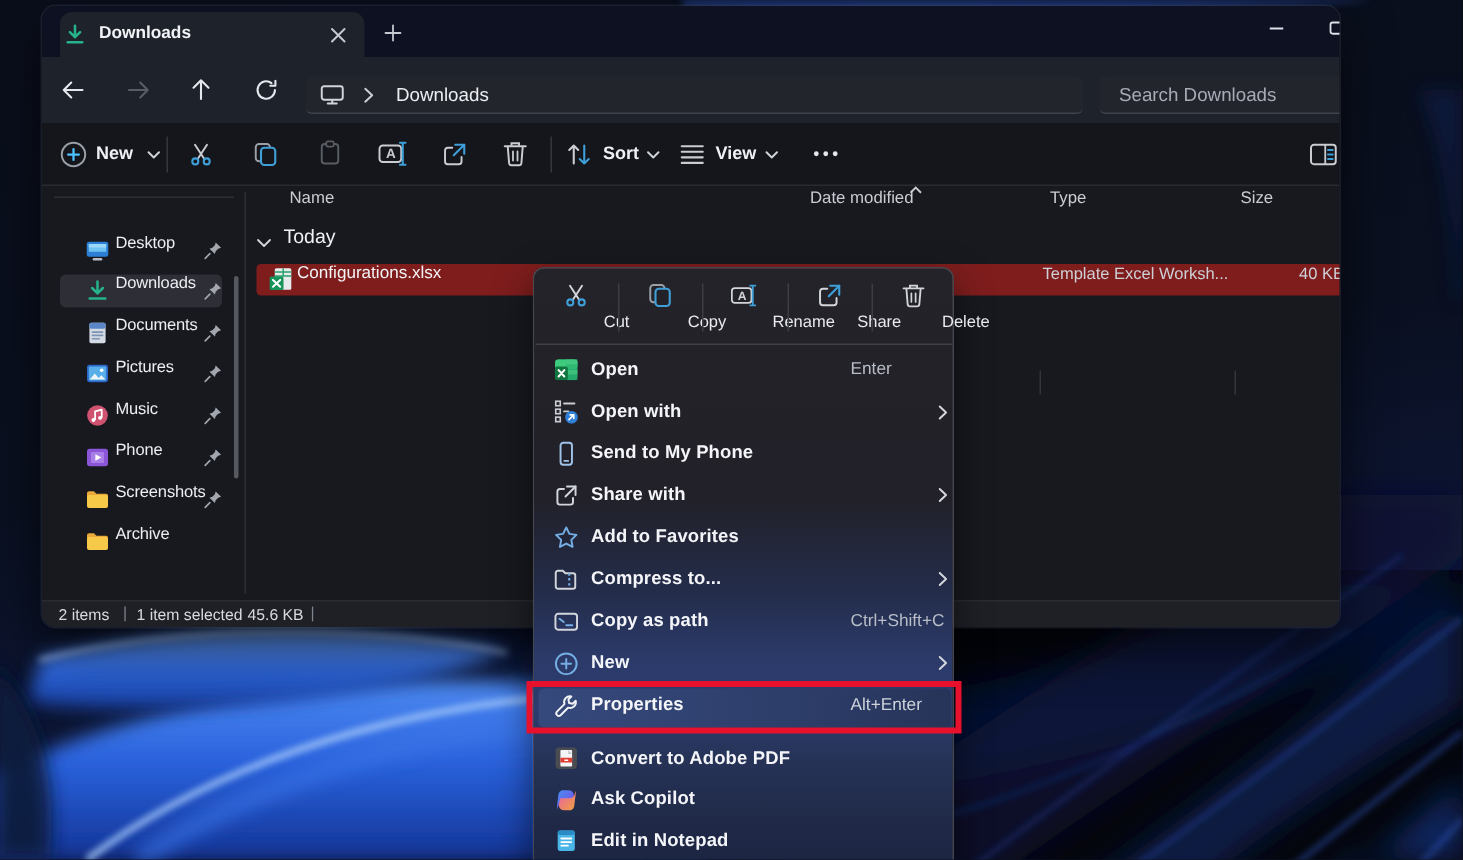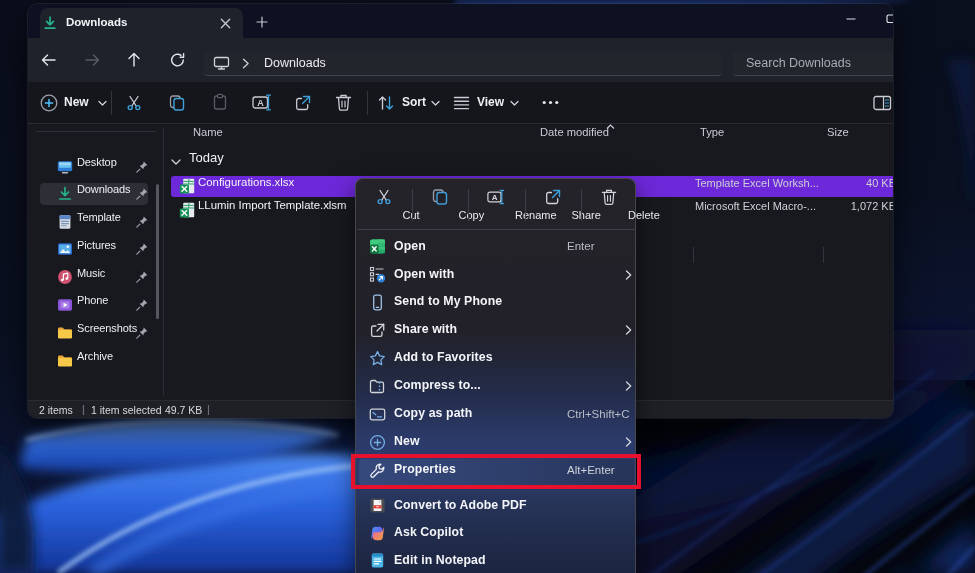--- a/index.html
+++ b/index.html
@@ -288,21 +288,21 @@
    <svg class="spin" viewBox="0 0 14 14">
             <use href="#pinico"></use>
           </svg>
   </div>
   <div class="srow" style="top:86.5px;">
    <svg class="sic" viewBox="0 0 16 16">
             <rect x="2.6" y="1.2" width="10.8" height="13.6" rx="1.2" fill="#d4dbe4"></rect>
             <rect x="2.6" y="1.2" width="10.8" height="4" rx="1.2" fill="#5a86c8"></rect>
             <path d="M4.6 7.4h6.8M4.6 9.6h6.8M4.6 11.8h4.6" stroke="#7c93b4" stroke-width="1.1" stroke-linecap="round"></path>
           </svg>
-   <div class="stx">Template</div>
+   <div class="stx">Documents</div>
    <svg class="spin" viewBox="0 0 14 14">
             <use href="#pinico"></use>
           </svg>
   </div>
   <div class="srow" style="top:114px;">
    <svg class="sic" viewBox="0 0 16 16">
             <rect x="1" y="2.2" width="14" height="11.6" rx="1.6" fill="#2b66c8"></rect>
             <rect x="2.2" y="3.4" width="11.6" height="9.2" rx="0.8" fill="#58aee8"></rect>
             <circle cx="10.8" cy="5.8" r="1.2" fill="#fff"></circle>
             <path d="M2.8 12l3.4-4 2.6 3 1.8-1.8 2.6 2.8z" fill="#eef3f8"></path>
@@ -361,42 +361,34 @@
   <div class="hdr" style="left:672px;top:2px;">Type</div>
   <div class="hdr" style="left:799px;top:2px;">Size</div>
   <div class="colline" style="left:506px;"></div>
   <div class="colline" style="left:665px;"></div>
   <div class="colline" style="left:795px;"></div>
   <div class="colline" style="left:878px;"></div>
   <svg class="abs" style="left:143px;top:34px" width="10" height="8" viewBox="0 0 10 8">
           <path d="M1 2l4 4 4-4" stroke="#d4d7dd" stroke-width="1.2" fill="none" stroke-linecap="round" stroke-linejoin="round"></path>
         </svg>
   <div class="abs" style="left:161px;top:26px;font-size:13px;color:#eef0f4;">Today</div>
-  <div class="frow" style="top:51.5px;background:#6d28d9;">
+  <div class="frow" style="top:51.5px;background:#7f1d1d;">
    <svg class="fic" viewBox="0 0 16 16">
             <use href="#xlico"></use>
           </svg>
    <div class="ftx">Configurations.xlsx</div>
    <div class="ftype">Template Excel Worksh...</div>
    <div class="fsize">40 KB</div>
-  </div>
-  <div class="frow" style="top:75.3px;">
-   <svg class="fic" viewBox="0 0 16 16">
-            <use href="#xlico"></use>
-          </svg>
-   <div class="ftx">LLumin Import Template.xlsm</div>
-   <div class="ftype">Microsoft Excel Macro-...</div>
-   <div class="fsize">1,072 KB</div>
   </div>
  </div>
  <div id="statusbar">
   <div class="abs" style="left:11px;top:3px;">2 items</div>
   <div class="abs" style="left:54px;top:2px;color:#7e828c;">|</div>
   <div class="abs" style="left:63px;top:3px;">1 item selected</div>
-  <div class="abs" style="left:137px;top:3px;">49.7 KB</div>
+  <div class="abs" style="left:137px;top:3px;">45.6 KB</div>
   <div class="abs" style="left:179px;top:2px;color:#7e828c;">|</div>
   <svg class="abs" style="left:876px;top:2px" width="15" height="13" viewBox="0 0 15 13">
           <rect x="0.5" y="0.5" width="14" height="12" rx="1.5" fill="#d6d9dd"></rect>
           <path d="M3 3.2h9M3 5.5h9M3 7.8h9M3 10.1h9" stroke="#3a3d44" stroke-width="1.1"></path>
         </svg>
   <svg class="abs" style="left:896px;top:2px" width="15" height="13" viewBox="0 0 15 13">
           <rect x="0.5" y="0.5" width="14" height="12" rx="1.5" fill="#d6d9dd"></rect>
           <rect x="3.2" y="2.8" width="8.6" height="7.4" rx="1" fill="#3a3d44"></rect>
         </svg>
  </div>

